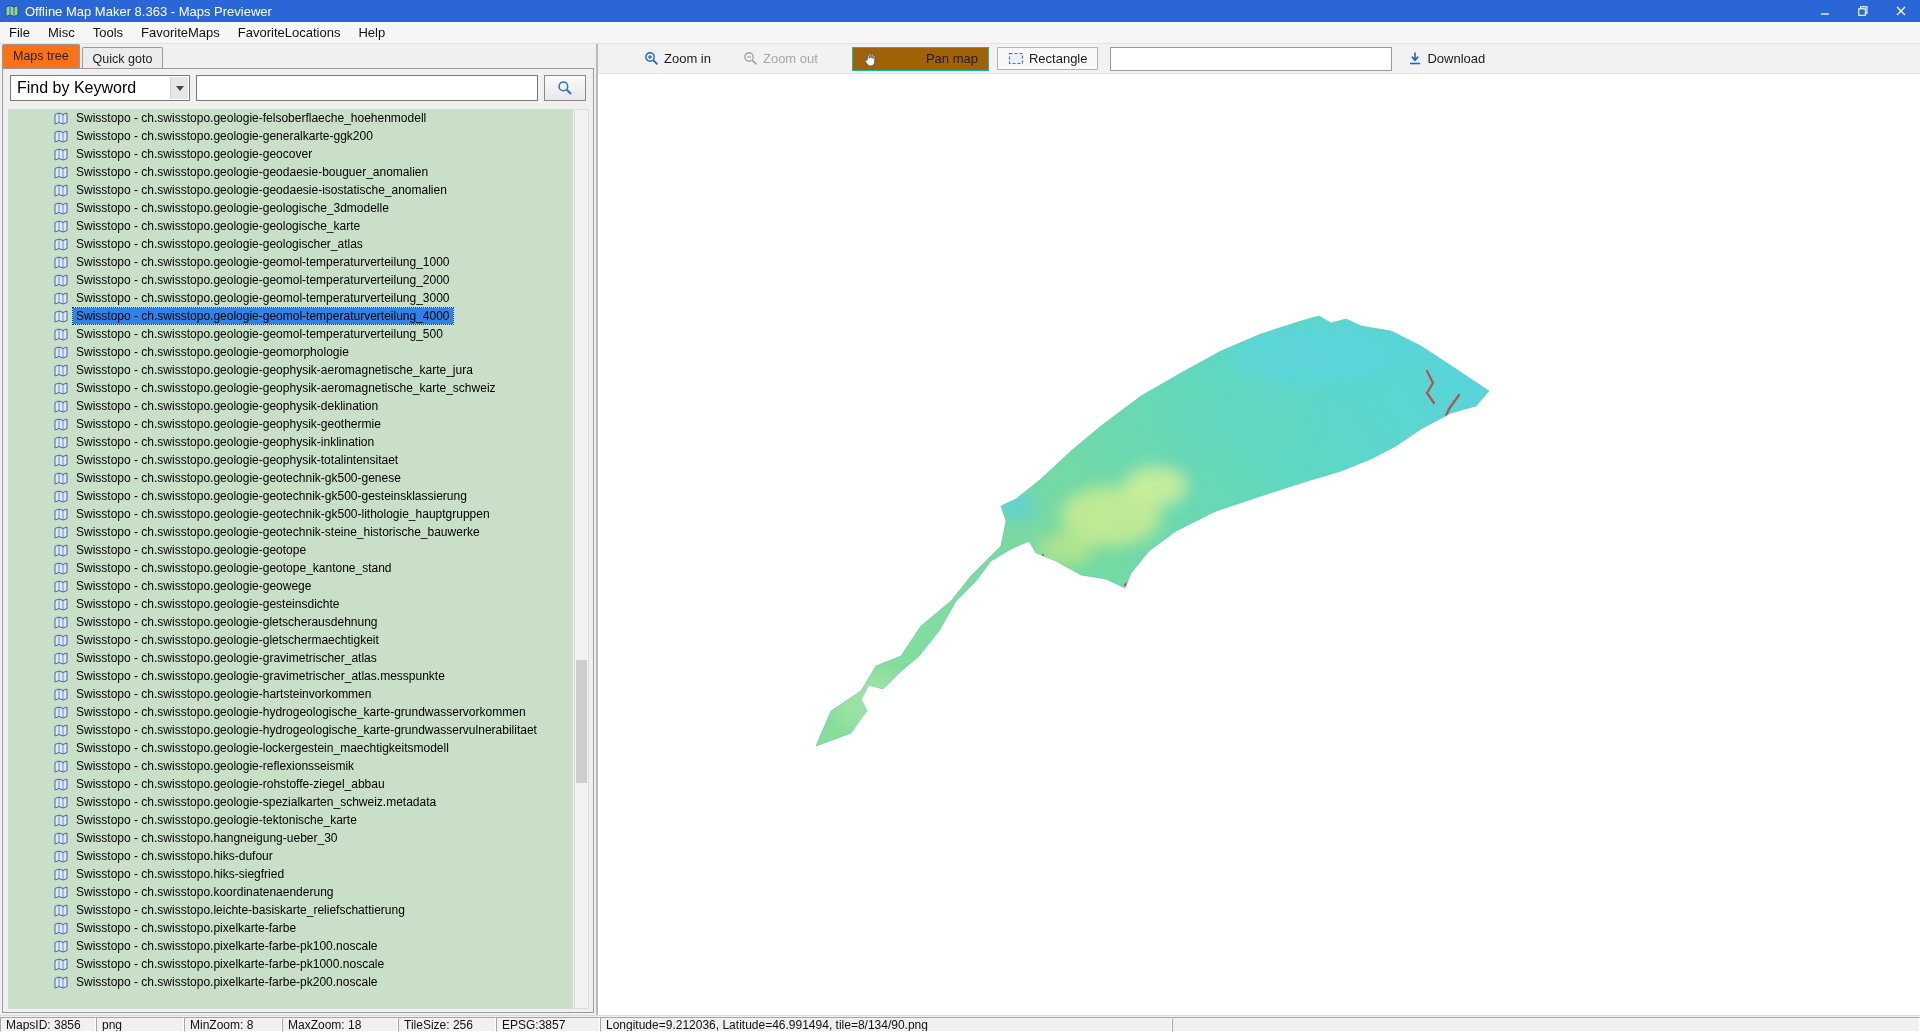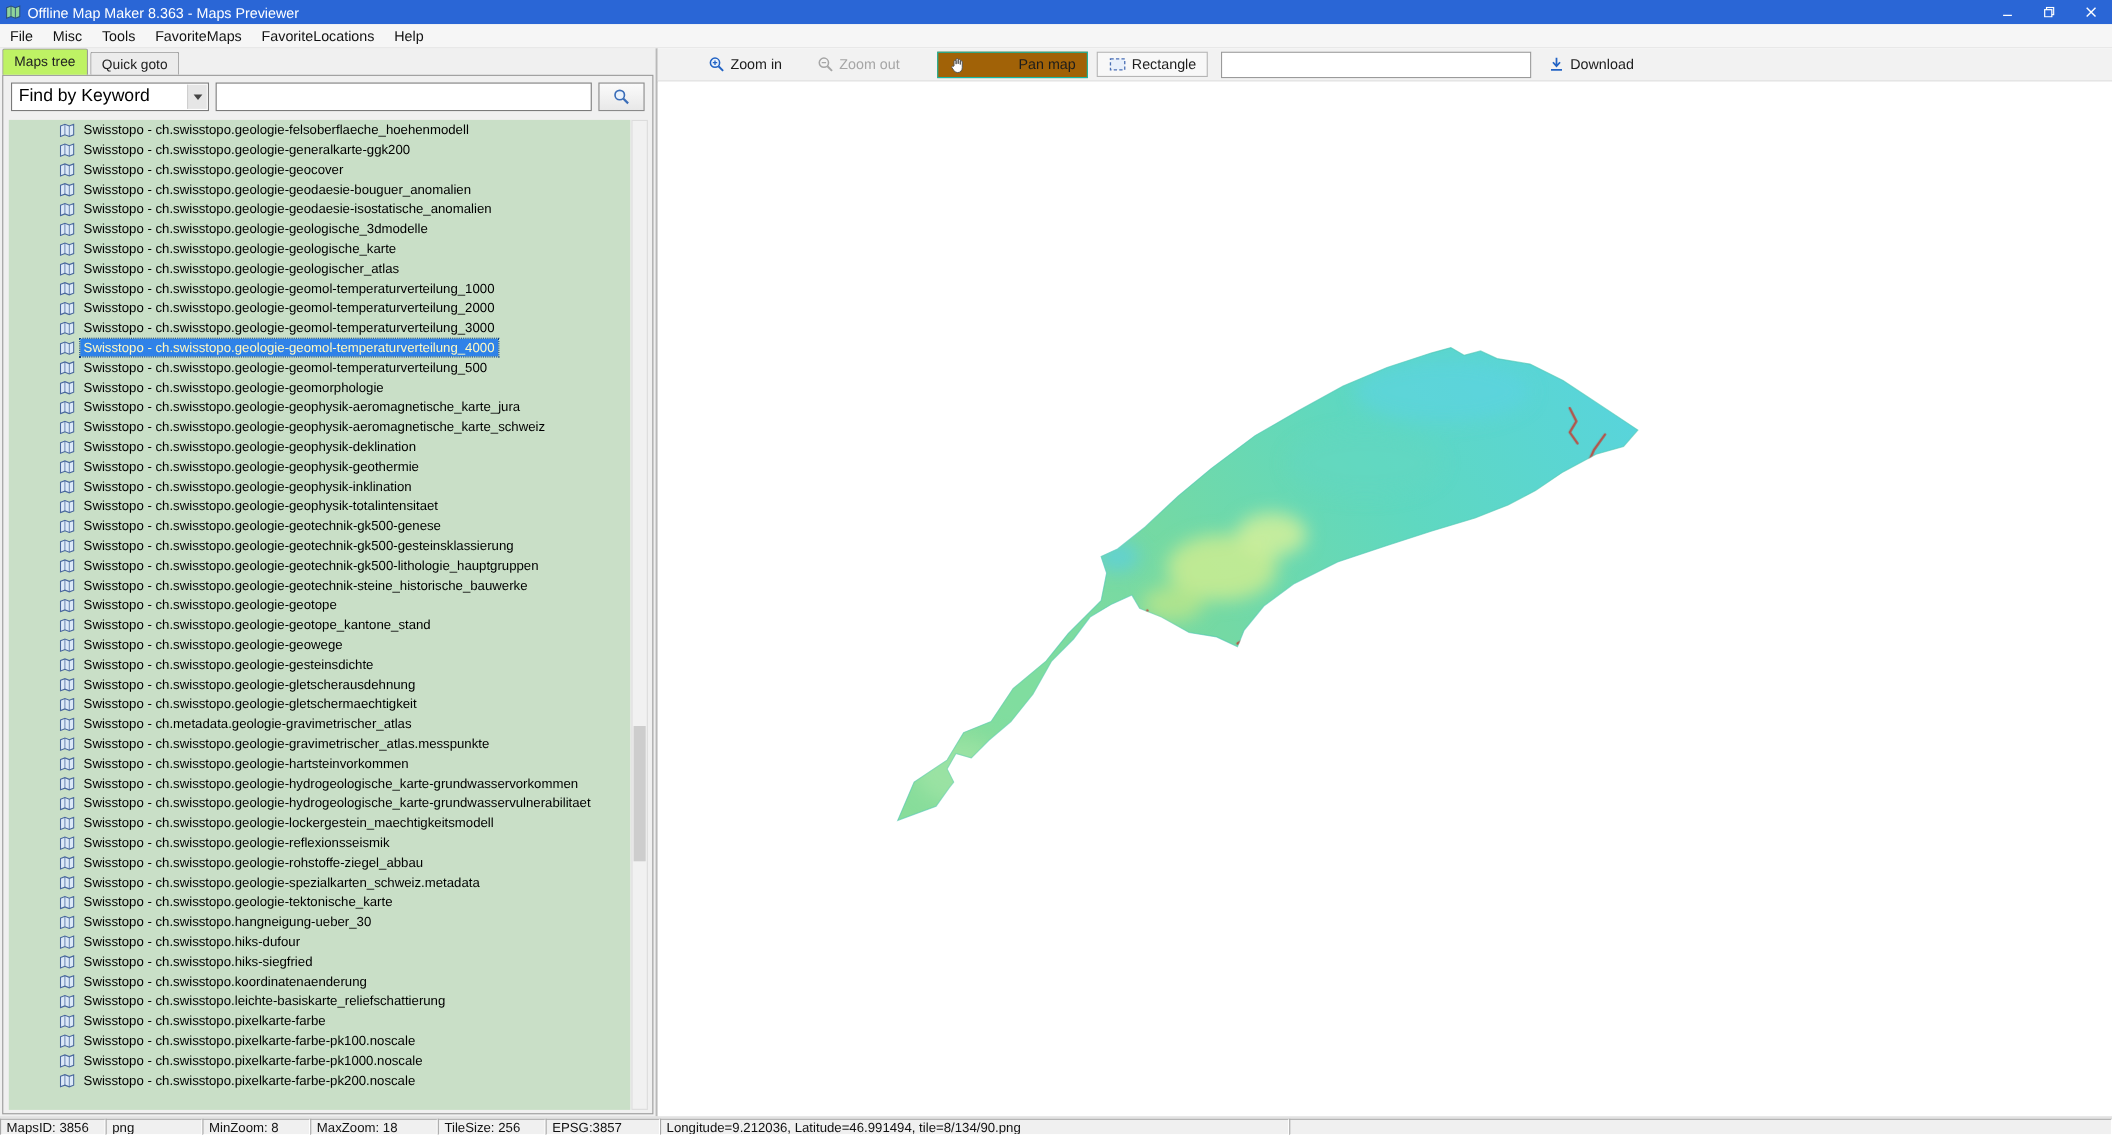--- a/index.html
+++ b/index.html
@@ -18,39 +18,39 @@
   .menubar{position:absolute;top:22px;left:0;right:0;height:22px;background:#f6f6f6;
     display:flex;align-items:center;font-size:13px;border-bottom:1px solid #e3e3e3;}
   .menu-item{padding:2px 9px;color:#111;}
 
   
   .left-panel{position:absolute;top:44px;left:0;width:596px;bottom:17px;background:#f0f0f0;}
   .splitter{position:absolute;top:44px;left:596px;width:2px;bottom:17px;background:#b9b9b9;}
   .tabstrip{position:absolute;top:0;left:2px;height:24px;display:flex;align-items:flex-end;}
   .tab{font-size:12.5px;padding:4px 10px;border:1px solid #9a9a9a;border-bottom:none;
     background:#ececec;color:#222;margin-right:2px;border-radius:2px 2px 0 0;height:21px;}
-  .tab.active{background:#bef264;height:24px;position:relative;z-index:2;}
+  .tab.active{background:#f97316;height:24px;position:relative;z-index:2;}
   .tab-page{position:absolute;top:24px;left:2px;right:2px;bottom:2px;border:1px solid #9a9a9a;
     background:#f0f0f0;}
   .search-row{position:absolute;top:5px;left:7px;right:7px;height:28px;display:flex;gap:6px;align-items:center;}
   .combo{width:180px;height:26px;background:#fff;border:1px solid #7a7a7a;display:flex;align-items:center;
     font-size:16px;padding-left:6px;position:relative;}
   .combo-btn{position:absolute;right:1px;top:1px;bottom:1px;width:18px;background:#e6e6e6;
     display:flex;align-items:center;justify-content:center;border-left:1px solid #cfcfcf;}
   .combo-arrow{width:0;height:0;border-left:4px solid transparent;border-right:4px solid transparent;
     border-top:5px solid #444;}
   .search-input{flex:1;height:26px;border:1px solid #7a7a7a;background:#fff;font-size:12.5px;
     padding:0 5px;font-family:"Liberation Sans",sans-serif;}
   .search-btn{width:42px;height:26px;border:1px solid #8a8a8a;background:linear-gradient(#fbfbfb,#e8e8e8);
     display:flex;align-items:center;justify-content:center;}
 
   .maps-list{position:absolute;top:40px;left:5px;right:20px;bottom:3px;background:#c9dfc7;overflow:hidden;}
   .row{height:18px;display:flex;align-items:center;padding-left:46px;white-space:nowrap;}
   .row .lbl{font-size:12px;color:#000;margin-left:5px;padding:1px 3px;}
-  .row.selected .lbl{background:#2f82e8;color:#fef9c3;outline:1px dotted #10407e;}
+  .row.selected .lbl{background:#2f82e8;color:#000000;outline:1px dotted #10407e;}
   .vscroll{position:absolute;top:40px;right:4px;bottom:3px;width:15px;background:#f1f1f1;
     border:1px solid #dcdcdc;}
   .vthumb{position:absolute;left:1px;right:1px;top:550px;height:123px;background:#cdcdcd;}
 
   
   .right-pane{position:absolute;top:44px;left:598px;right:0;bottom:17px;background:#fff;}
   .map-toolbar{position:absolute;top:0;left:0;right:0;height:30px;background:#f2f2f2;
     border-bottom:1px solid #e0e0e0;display:flex;align-items:center;font-size:13px;color:#1c1c1c;padding-left:24px;}
   .tool{display:flex;align-items:center;gap:5px;padding:3px 4px;}
   .tool.disabled{color:#a6a6a6;}
@@ -372,21 +372,21 @@
       <line x1="9" y1="2.5" x2="9" y2="12" stroke="#49679c" stroke-width="0.7"></line>
     </svg>
     <span class="lbl">Swisstopo - ch.swisstopo.geologie-gletschermaechtigkeit</span>
   </div>
         <div class="row">
     <svg width="14" height="13" viewBox="0 0 14 13">
       <polygon points="1,2.5 5,1 9,2.5 13,1 13,10.5 9,12 5,10.5 1,12" fill="#dce9f8" stroke="#49679c" stroke-width="1"></polygon>
       <line x1="5" y1="1" x2="5" y2="10.5" stroke="#49679c" stroke-width="0.7"></line>
       <line x1="9" y1="2.5" x2="9" y2="12" stroke="#49679c" stroke-width="0.7"></line>
     </svg>
-    <span class="lbl">Swisstopo - ch.metadata.geologie-gravimetrischer_atlas</span>
+    <span class="lbl">Swisstopo - ch.swisstopo.geologie-gravimetrischer_atlas</span>
   </div>
         <div class="row">
     <svg width="14" height="13" viewBox="0 0 14 13">
       <polygon points="1,2.5 5,1 9,2.5 13,1 13,10.5 9,12 5,10.5 1,12" fill="#dce9f8" stroke="#49679c" stroke-width="1"></polygon>
       <line x1="5" y1="1" x2="5" y2="10.5" stroke="#49679c" stroke-width="0.7"></line>
       <line x1="9" y1="2.5" x2="9" y2="12" stroke="#49679c" stroke-width="0.7"></line>
     </svg>
     <span class="lbl">Swisstopo - ch.swisstopo.geologie-gravimetrischer_atlas.messpunkte</span>
   </div>
         <div class="row">

